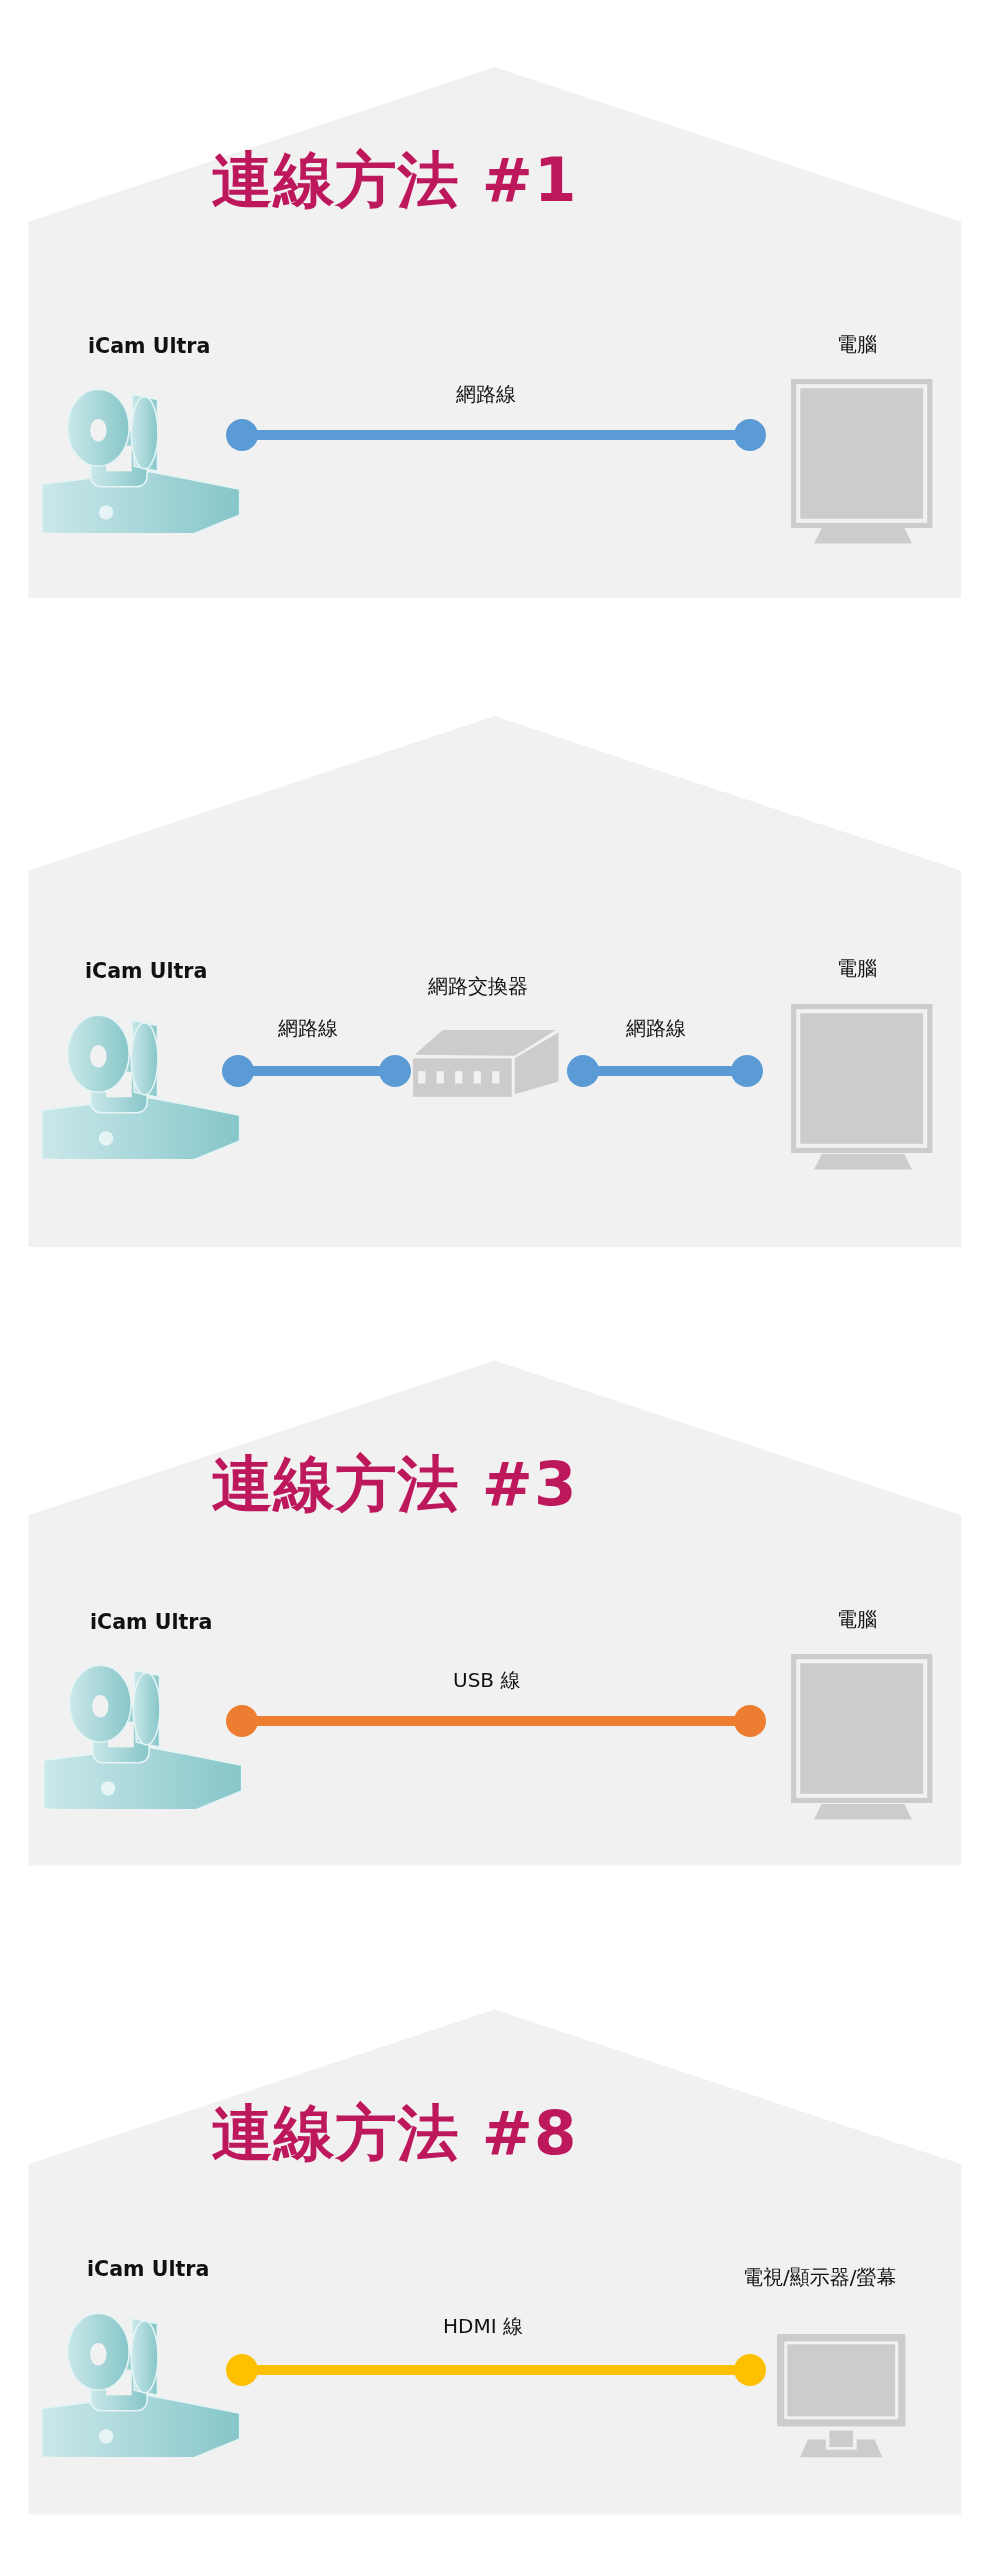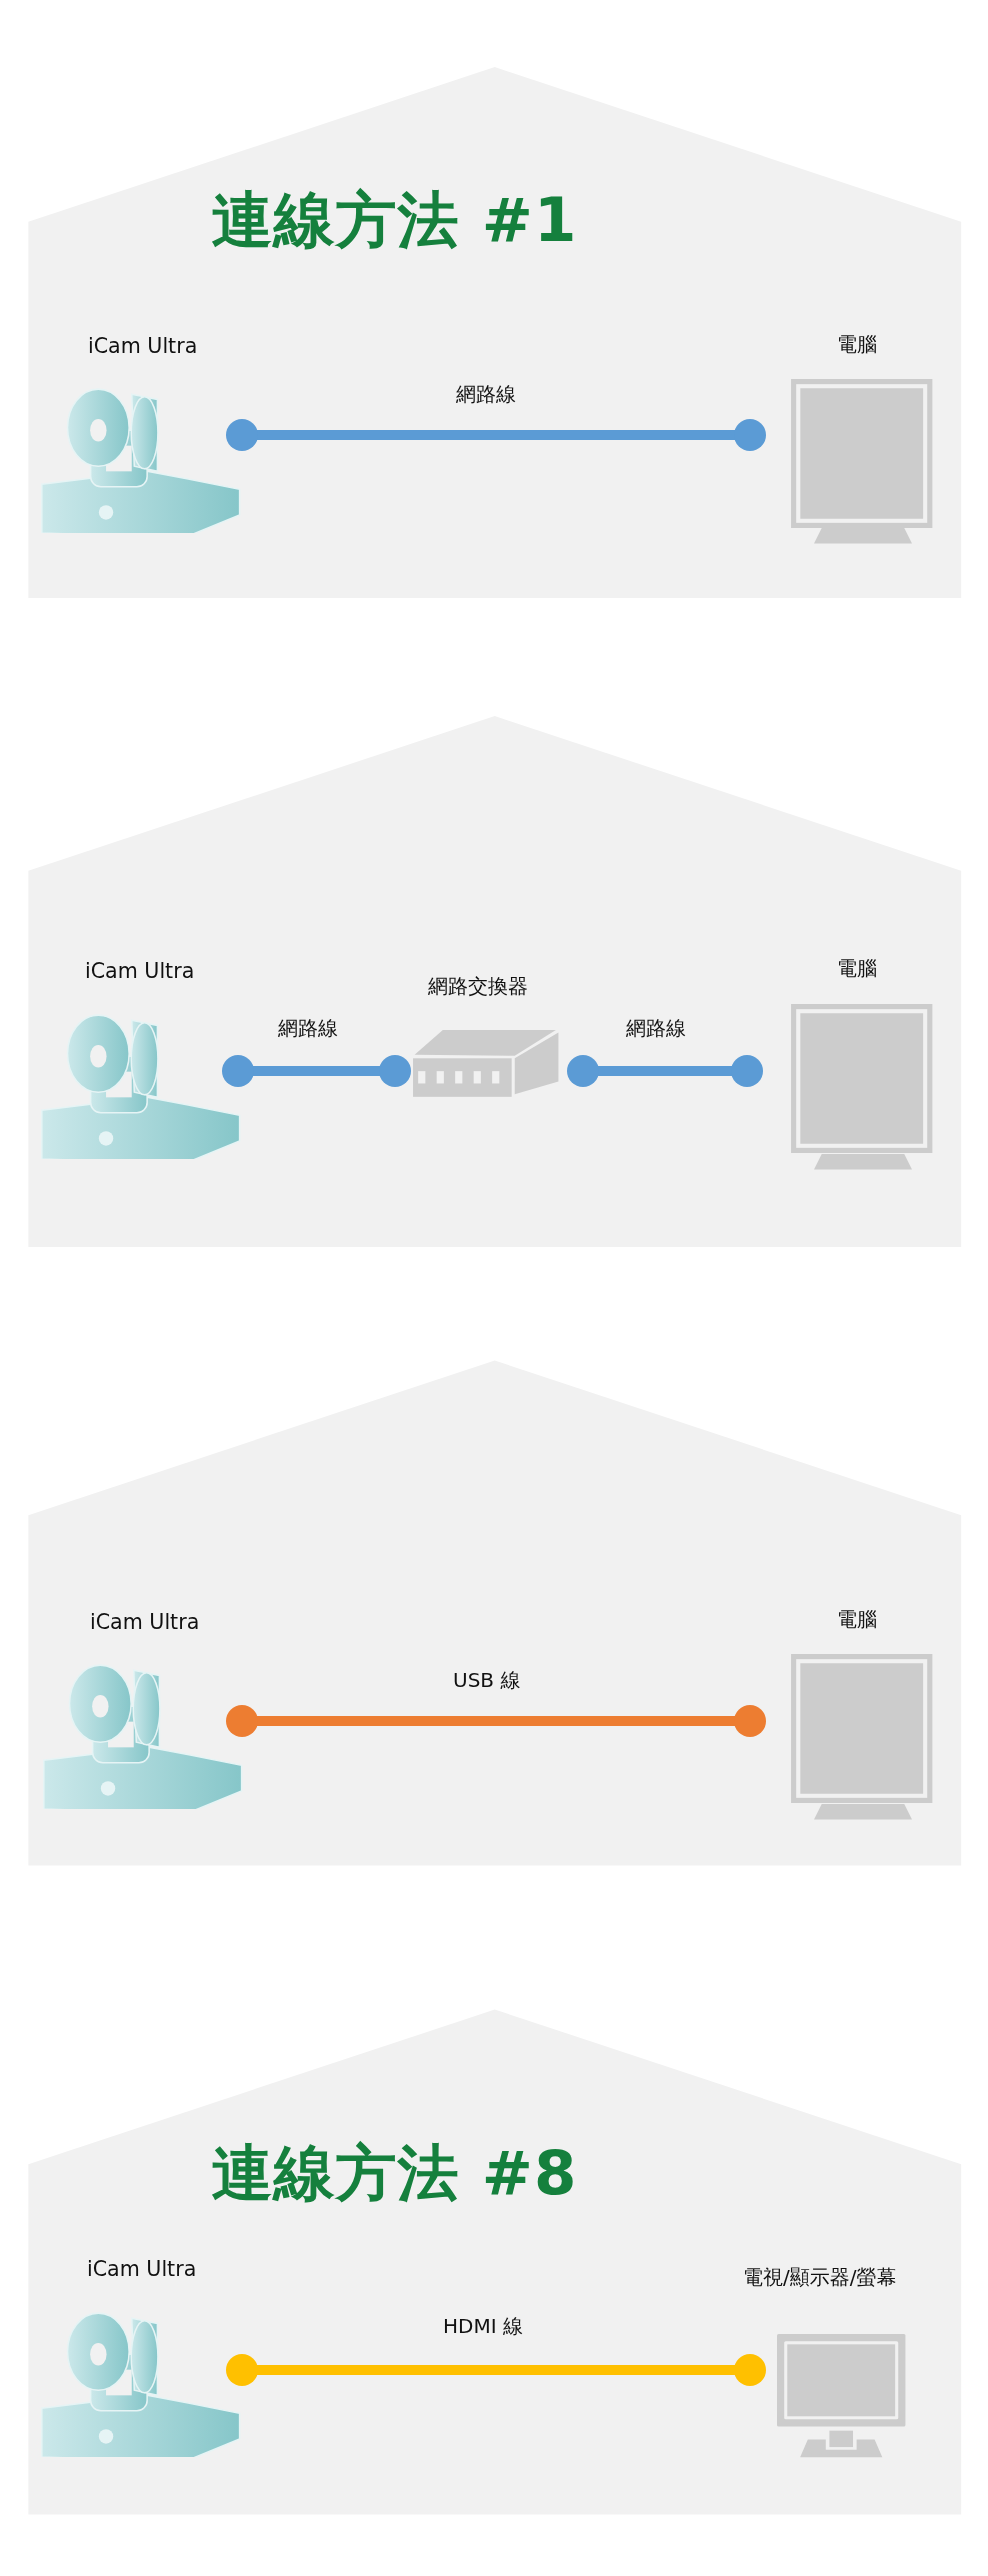--- a/index.html
+++ b/index.html
@@ -1,24 +1,24 @@
 <!DOCTYPE html>
 <html style="font-size:8.2px"><head>
 <meta charset="utf-8">
 <style>
   html, body { margin: 0; padding: 0; background: #ffffff; }
   body { width: 989px; height: 3328px; position: relative; overflow: hidden;
          font-family: "DejaVu Sans", "Liberation Sans", sans-serif; }
   .panel { position: absolute; left: 0; width: 989px; height: 598px; }
   .panel svg.house { position: absolute; left: 0; top: 0; }
   .title { position: absolute; left: 0; width: 789px; text-align: center;
-           font-size: 61px; font-weight: bold; color: #15803d; top: 124px;
-           letter-spacing: 1px; line-height: 1; margin-top: 40px; }
+           font-size: 61px; font-weight: bold; color: #be185d; top: 124px;
+           letter-spacing: 1px; line-height: 1; }
   .label { position: absolute; font-size: 20px; color: #111; line-height: 1; white-space: nowrap; }
-  .cam-label { font-size: 20.6px; font-weight: normal; }
+  .cam-label { font-size: 20.6px; font-weight: bold; }
   .cam { position: absolute; }
   .line { position: absolute; height: 10.3px; border-radius: 5.2px; }
   .dot { position: absolute; width: 32px; height: 32px; border-radius: 50%; }
   .device { position: absolute; }
 </style>
 </head>
 <body>
 
 <div class="panel" style="top:0px;">
   <svg class="house" width="989" height="598" viewBox="0 0 1919 1160">
@@ -105,20 +105,21 @@
   </svg>
   <svg class="device" style="left:814px;top:505px;" width="98" height="15.5" viewBox="0 0 190 30">
     <polygon points="15,0 175,0 190,30 0,30" fill="#cccccc"></polygon>
   </svg>
 </div>
 
 <div class="panel" style="top:1345px;">
   <svg class="house" width="989" height="598" viewBox="0 0 1919 1160">
     <polygon points="55,330 960,30 1865,330 1865,1010 55,1010" fill="#f1f1f1"></polygon>
   </svg>
+  <div class="title" style="top:108px;">連線方法 #3</div>
   <div class="label cam-label" style="left:90px;top:267px;">iCam Ultra</div>
   <svg class="cam" style="left:41px;top:315px;" width="206" height="149" viewBox="0 0 400 290">
     <defs>
         <linearGradient id="cg3" x1="0" x2="1">
           <stop offset="0" stop-color="#cbe8ea"></stop>
           <stop offset="1" stop-color="#86c6c9"></stop>
         </linearGradient>
       </defs>
     <path d="M5 235 L5 290 L280 300 L390 255 L390 205 L290 185 L210 170 L5 195 Z" fill="url(#cg3)" stroke="#e6f4f5" stroke-width="3"></path>
     <rect x="100" y="90" width="110" height="110" rx="20" fill="url(#cg3)" stroke="#e6f4f5" stroke-width="3"></rect>

